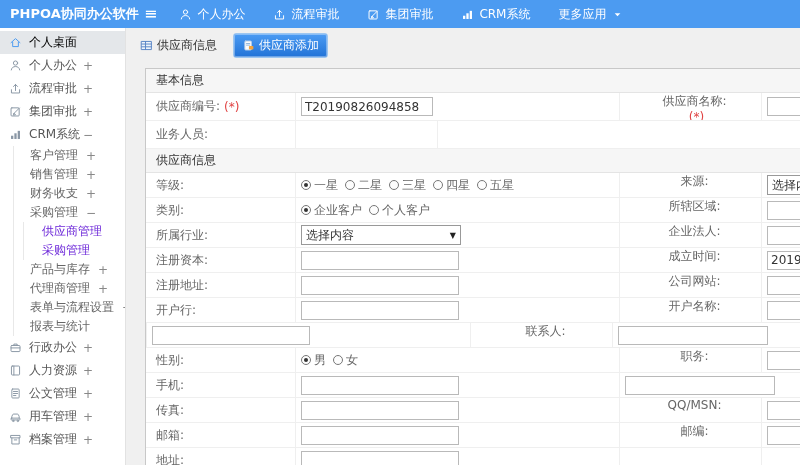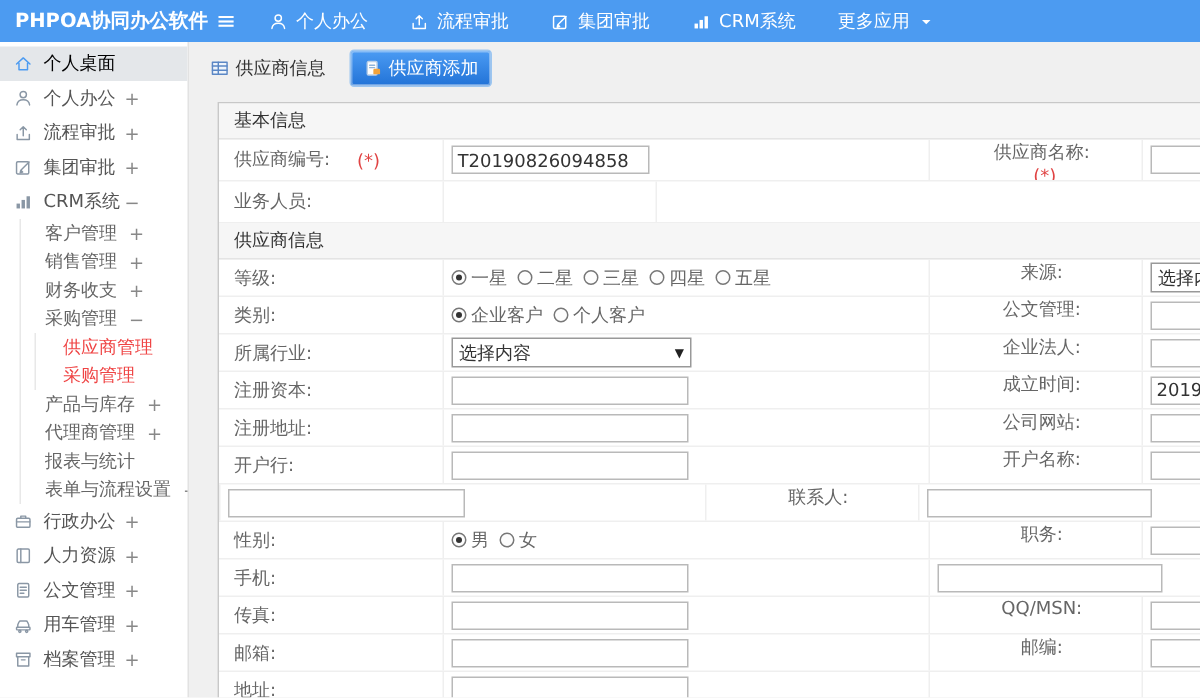--- a/index.html
+++ b/index.html
@@ -23,38 +23,38 @@
   .side-item.lvl0 { height:23px; padding-left:9px; }
   .side-item.lvl0 .side-label { margin-left:7px; }
   .side-item.lvl0 .expand { position:absolute; right:32px; color:#888; }
   .side-item.active { background:#e4e7ea; color:#000000; }
   .side-item.active svg { color:#4c9bf1; }
   .side-item svg { color:#8a97a5; flex:0 0 auto; }
   .side-children { }
   .side-children.clvl1 { margin-left:13px; border-left:1px solid #e8e8e8; }
   .side-children.clvl2 { margin-left:9px; border-left:1px solid #e8e8e8; }
   .side-item.lvl1 { height:19px; padding-left:16px; color:#666; }
-  .side-item.lvl2 { height:19px; padding-left:18px; color:#ef4444; }
+  .side-item.lvl2 { height:19px; padding-left:18px; color:#6d28d9; }
   .side-item.lvl1 .expand, .side-item.lvl2 .expand { margin-left:8px; color:#888; }
   
   .content { position:absolute; top:28px; left:126px; right:0; bottom:0;
     background:#f0f0f0; overflow:hidden; }
   .tabbar { height:34px; display:flex; align-items:center; padding-left:6px; gap:8px; }
   .tab { display:flex; align-items:center; gap:4px; padding:3px 8px; color:#333; cursor:pointer; }
   .tab.active { background:linear-gradient(#4b9bf3,#2273d7); color:#fff;
     border:1px solid #9dc6f0; border-radius:3px;
     box-shadow:inset 0 0 0 1px rgba(255,255,255,.35); }
   
   .panel { position:absolute; left:19px; top:40px; width:1000px; min-height:440px;
     background:#fff; border:1px solid #c8c8c8; }
   .sec-header { height:24px; line-height:23px; background:#f6f6f6;
     border-bottom:1px solid #e4e4e4; padding-left:10px; color:#333; }
   .frow { display:flex; align-items:stretch; border-bottom:1px solid #efefef; }
   .fcell { display:flex; align-items:center; color:#666; overflow:hidden; }
-  .c-l1 { width:149px; padding-left:10px;gap:14px; }
+  .c-l1 { width:149px; padding-left:10px; }
   .c-f1 { width:324px; border-left:1px solid #efefef; padding-left:5px; }
   .c-l2 { width:142px; border-left:1px solid #efefef; padding-left:8px;flex-direction:column; }
   .c-f2 { flex:1; border-left:1px solid #efefef; padding-left:5px; }
   .req { color:#e04343; margin-left:4px; }
   .txt { height:19px; border:1px solid #b9b9b9; background:#fff; font-size:12px;
     padding:0 3px; color:#333; font-family:inherit; }
   .txt.gray { background:#ececec; }
   .pick-link { color:#2e7bcc; margin-left:38px; cursor:pointer; text-decoration:none; }
   .select { height:20px; border:1px solid #999; background:#fff; display:flex;
     align-items:center; justify-content:space-between; padding:0 4px; color:#333; }
@@ -182,25 +182,25 @@
       </div>
       <div class="side-item lvl1">
         <span class="side-label">产品与库存</span>
         <span class="expand">+</span>
       </div>
       <div class="side-item lvl1">
         <span class="side-label">代理商管理</span>
         <span class="expand">+</span>
       </div>
       <div class="side-item lvl1">
-        <span class="side-label">报表与统计</span>
-      </div>
-      <div class="side-item lvl1">
         <span class="side-label">表单与流程设置</span>
         <span class="expand">+</span>
+      </div>
+      <div class="side-item lvl1">
+        <span class="side-label">报表与统计</span>
       </div>
     </div>
     <div class="side-item lvl0">
       <svg viewBox="0 0 16 16" width="13" height="13" fill="none" stroke="currentColor" stroke-width="1.2" stroke-linecap="round" stroke-linejoin="round">
         <rect x="2.5" y="5.5" width="11" height="7.5" rx="1"></rect>
         <path d="M6 5.5V3.8h4v1.7M2.5 8.5h11"></path>
       </svg>
       <span class="side-label">行政办公</span>
       <span class="expand">+</span>
     </div>
@@ -337,21 +337,21 @@
               <span class="radio-circle checked"></span>
               <span>企业客户</span>
             </span>
             <span class="radio-opt">
               <span class="radio-circle"></span>
               <span>个人客户</span>
             </span>
           </div>
         </div>
         <div class="fcell c-l2">
-          <span>公文管理:</span>
+          <span>所辖区域:</span>
         </div>
         <div class="fcell c-f2">
           <input class="txt" style="width: 150px;" readonly="" value="">
         </div>
       </div>
       <div class="frow" style="height: 25px;">
         <div class="fcell c-l1">
           <span>所属行业:</span>
         </div>
         <div class="fcell c-f1">

